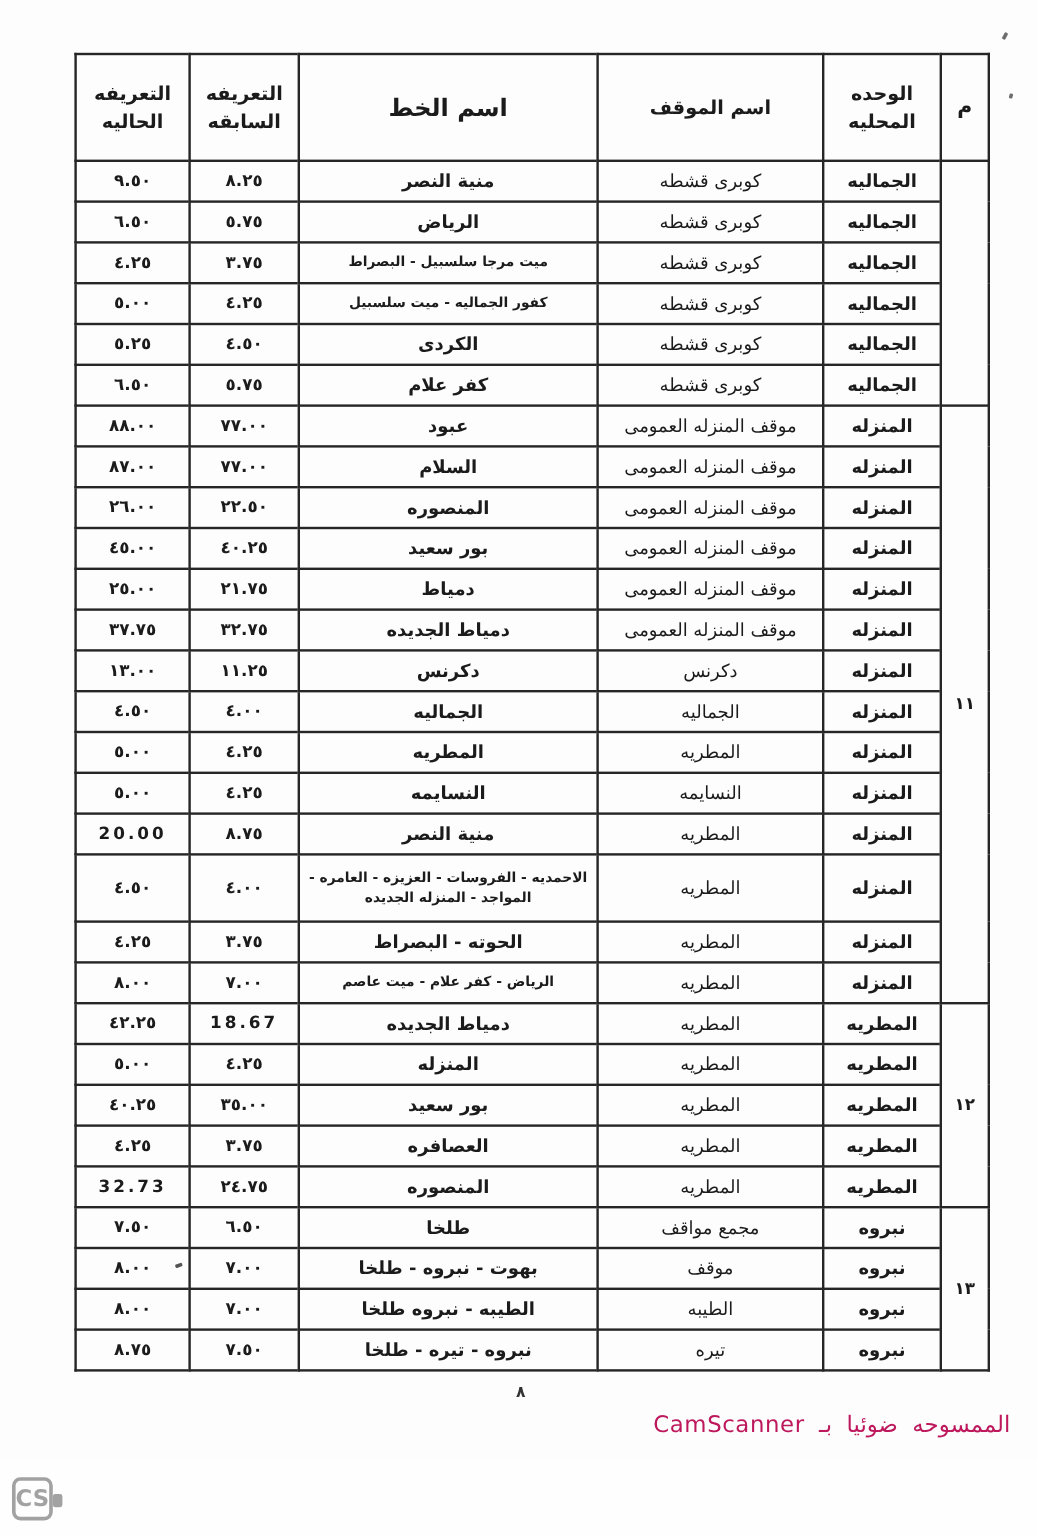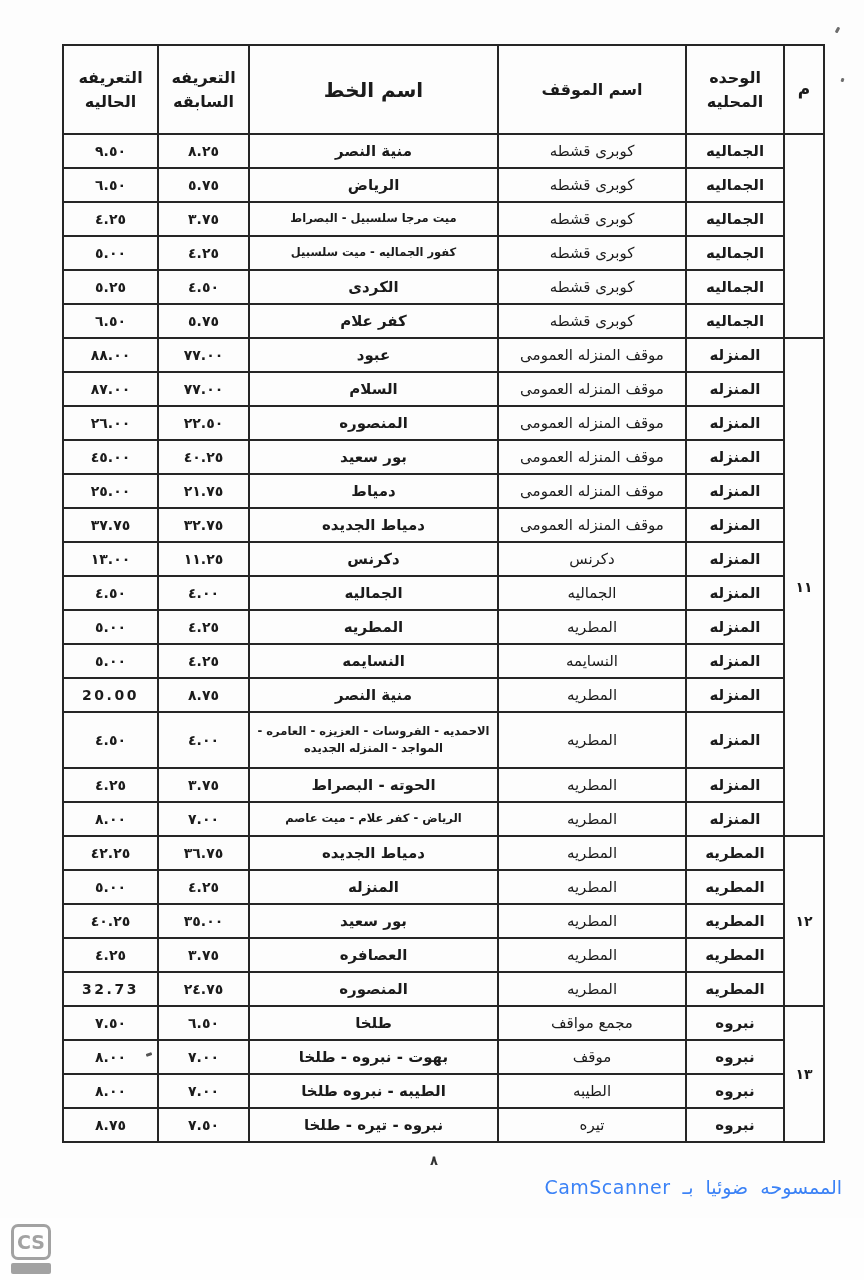--- a/index.html
+++ b/index.html
@@ -39,30 +39,30 @@
   td.c-line.small{font-size:11.5px;font-weight:600;line-height:1.5;}
   td.c-num{font-weight:700;font-size:14px;letter-spacing:2.5px;direction:ltr;}
 
   
   .page-number{
     position:absolute;left:430px;top:1153px;
     font-size:13px;font-weight:700;color:#333;
   }
   .handwritten-mark{
     position:absolute;right:22px;top:1176px;
-    direction:rtl;font-size:19px;color:#3b82f6;
+    direction:rtl;font-size:19px;color:#be185d;
     letter-spacing:.5px;word-spacing:6px;white-space:nowrap;margin-left:12px;
   }
   .camscanner-bar{
     position:absolute;left:0;bottom:0;width:100%;height:62px;
     background:#fefefe;
     display:flex;align-items:center;gap:12px;
     padding-left:10px;box-sizing:border-box;
   }
-  .cs-logo{display:flex;flex-direction:column;align-items:center;width:42px;}
+  .cs-logo{display:flex;align-items:center;width:42px;}
   .cs-logo .cs-box{
     width:34px;height:30px;border:3.5px solid #a2a2a2;border-radius:7px;
     display:flex;align-items:center;justify-content:center;
     font-weight:700;font-size:19px;color:#a2a2a2;letter-spacing:0;
   }
   .cs-logo .cs-base{
     width:40px;height:11px;background:#a2a2a2;border-radius:2px;margin-top:3px;
   }
   .cs-brand{
     font-size:31px;font-weight:700;color:#a7a7a7;letter-spacing:.5px;
@@ -244,21 +244,21 @@
           <td class="c-stop">المطريه</td>
           <td class="c-line small">الرياض - كفر علام - ميت عاصم</td>
           <td class="c-num">٧.٠٠</td>
           <td class="c-num">٨.٠٠</td>
         </tr>
         <tr class="data-row">
           <td class="c-serial" rowspan="5">١٢</td>
           <td class="c-unit">المطريه</td>
           <td class="c-stop">المطريه</td>
           <td class="c-line">دمياط الجديده</td>
-          <td class="c-num">٣٦.٧٥</td>
+          <td class="c-num">18.67</td>
           <td class="c-num">٤٢.٢٥</td>
         </tr>
         <tr class="data-row">
           <td class="c-unit">المطريه</td>
           <td class="c-stop">المطريه</td>
           <td class="c-line">المنزله</td>
           <td class="c-num">٤.٢٥</td>
           <td class="c-num">٥.٠٠</td>
         </tr>
         <tr class="data-row">

